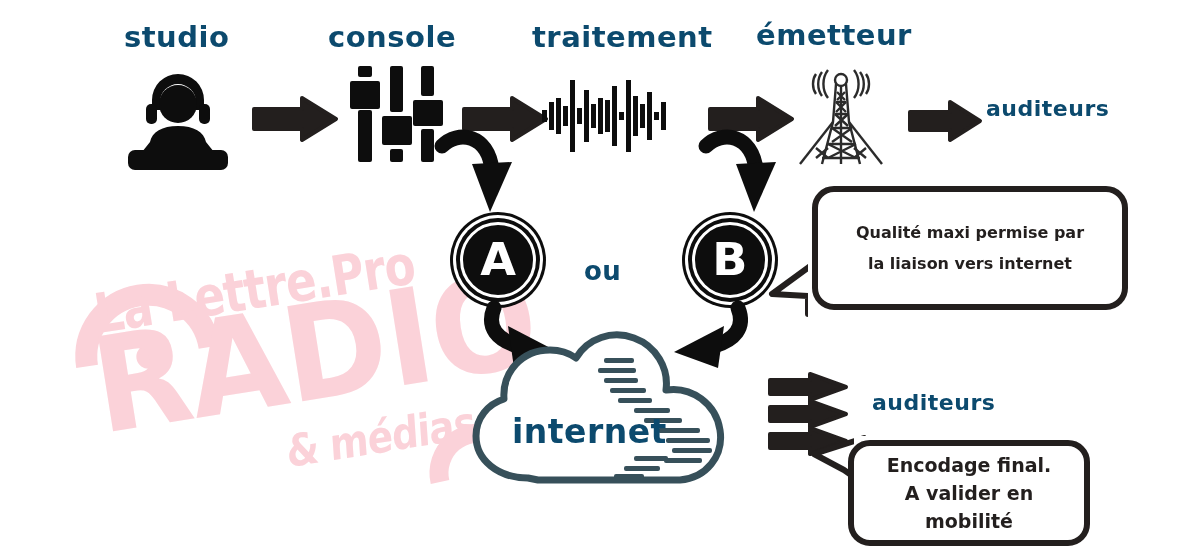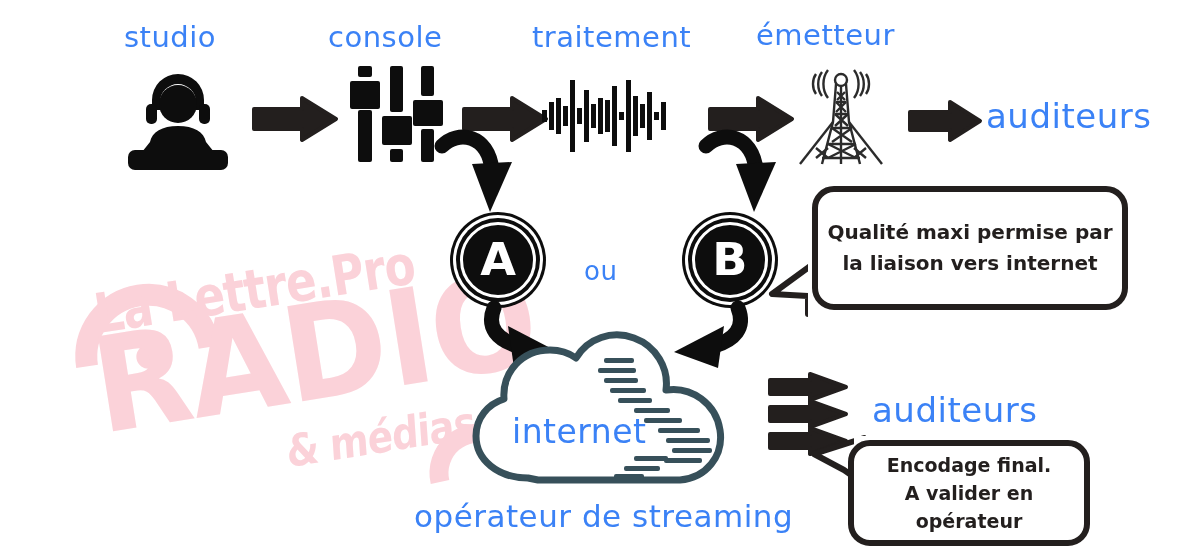--- a/index.html
+++ b/index.html
@@ -59,49 +59,49 @@
     top: 190px;
     font-size: 44px;
     transform: scaleX(0.85) skewX(-6deg);
     transform-origin: left top;
   }
   #wm-arc-1 { left: 0px; top: 0px; }
   #wm-arc-2 { left: 432px; top: 420px; }
 
   
   .lbl {
-    color: #3b82f6;
-    font-family: "DejaVu Sans", "Liberation Sans", sans-serif;
-    font-weight: normal;
+    color: #0c4a6e;
+    font-family: "DejaVu Sans", "Liberation Sans", sans-serif;
+    font-weight: bold;
     letter-spacing: 0.5px;
     white-space: nowrap;
   }
   .lbl-head { font-size: 29px; }
-  .lbl-aud  { font-size: 34px; }
+  .lbl-aud  { font-size: 22px; }
   .lbl-ou   { font-size: 26px; }
   .lbl-op   { font-size: 31px; }
   .lbl-net  { font-size: 33px; }
 
   
   .bubble {
     box-sizing: border-box;
     border: 6px solid #231f1e;
     border-radius: 22px;
     background: #ffffff;
     color: #231f1e;
     font-family: "DejaVu Sans", "Liberation Sans", sans-serif;
     font-weight: bold;
     text-align: center;
     display: flex;
     flex-direction: column;
     align-items: center;
     justify-content: center;
   }
   .bubble .bline { white-space: nowrap; }
-  #bubble-a { left: 812px; top: 186px; width: 316px; height: 124px; font-size: 20px; }
+  #bubble-a { left: 812px; top: 186px; width: 316px; height: 124px; font-size: 16px; }
   #bubble-a .bline { line-height: 31px; }
   #bubble-b { left: 848px; top: 440px; width: 242px; height: 106px; font-size: 19px; }
   #bubble-b .bline { line-height: 28px; }
 
   .bubble-tail { pointer-events: none; }
   #tail-a { left: 768px; top: 250px; }
   #tail-b { left: 812px; top: 436px; }
 
   
   .node-circle {
@@ -345,34 +345,33 @@
       <rect x="200" y="100" width="42" height="5" rx="2"></rect>
       <rect x="208" y="110" width="44" height="5" rx="2"></rect>
       <rect x="214" y="120" width="40" height="5" rx="2"></rect>
       <rect x="206" y="130" width="38" height="5" rx="2"></rect>
       <rect x="176" y="128" width="34" height="5" rx="2"></rect>
       <rect x="166" y="138" width="36" height="5" rx="2"></rect>
       <rect x="156" y="146" width="30" height="5" rx="2"></rect>
     </g>
   </svg>
   <div class="abs lbl lbl-net" style="left:512px; top:412px;">internet</div>
-  <div class="abs lbl lbl-op" style="left:414px; top:498px;">opérateur de streaming</div>
 
   <svg class="abs" style="left:766px; top:374px;" width="86" height="82" viewBox="0 0 86 82">
     <g fill="#231f1e" stroke="#231f1e" stroke-width="4" stroke-linejoin="round">
       <path d="M4 6  L44 6  L44 0  L80 13 L44 26 L44 20 L4 20 Z"></path>
       <path d="M4 33 L44 33 L44 27 L80 40 L44 53 L44 47 L4 47 Z"></path>
       <path d="M4 60 L44 60 L44 54 L80 67 L44 80 L44 74 L4 74 Z"></path>
     </g>
   </svg>
   <div class="abs lbl lbl-aud" style="left:872px; top:390px;">auditeurs</div>
 
   <svg id="tail-b" class="abs bubble-tail" width="56" height="56" viewBox="0 0 56 56">
     <path d="M2 18 L52 2 L52 48 L32 34 Z" fill="#ffffff" stroke="#231f1e" stroke-width="6" stroke-linejoin="round"></path>
     <rect x="42" y="0" width="16" height="56" fill="#ffffff"></rect>
   </svg>
   <div id="bubble-b" class="abs bubble">
     <div class="bline">Encodage final.</div>
     <div class="bline">A valider en</div>
-    <div class="bline">opérateur</div>
+    <div class="bline">mobilité</div>
   </div>
 
 </div>
 
 </body></html>

